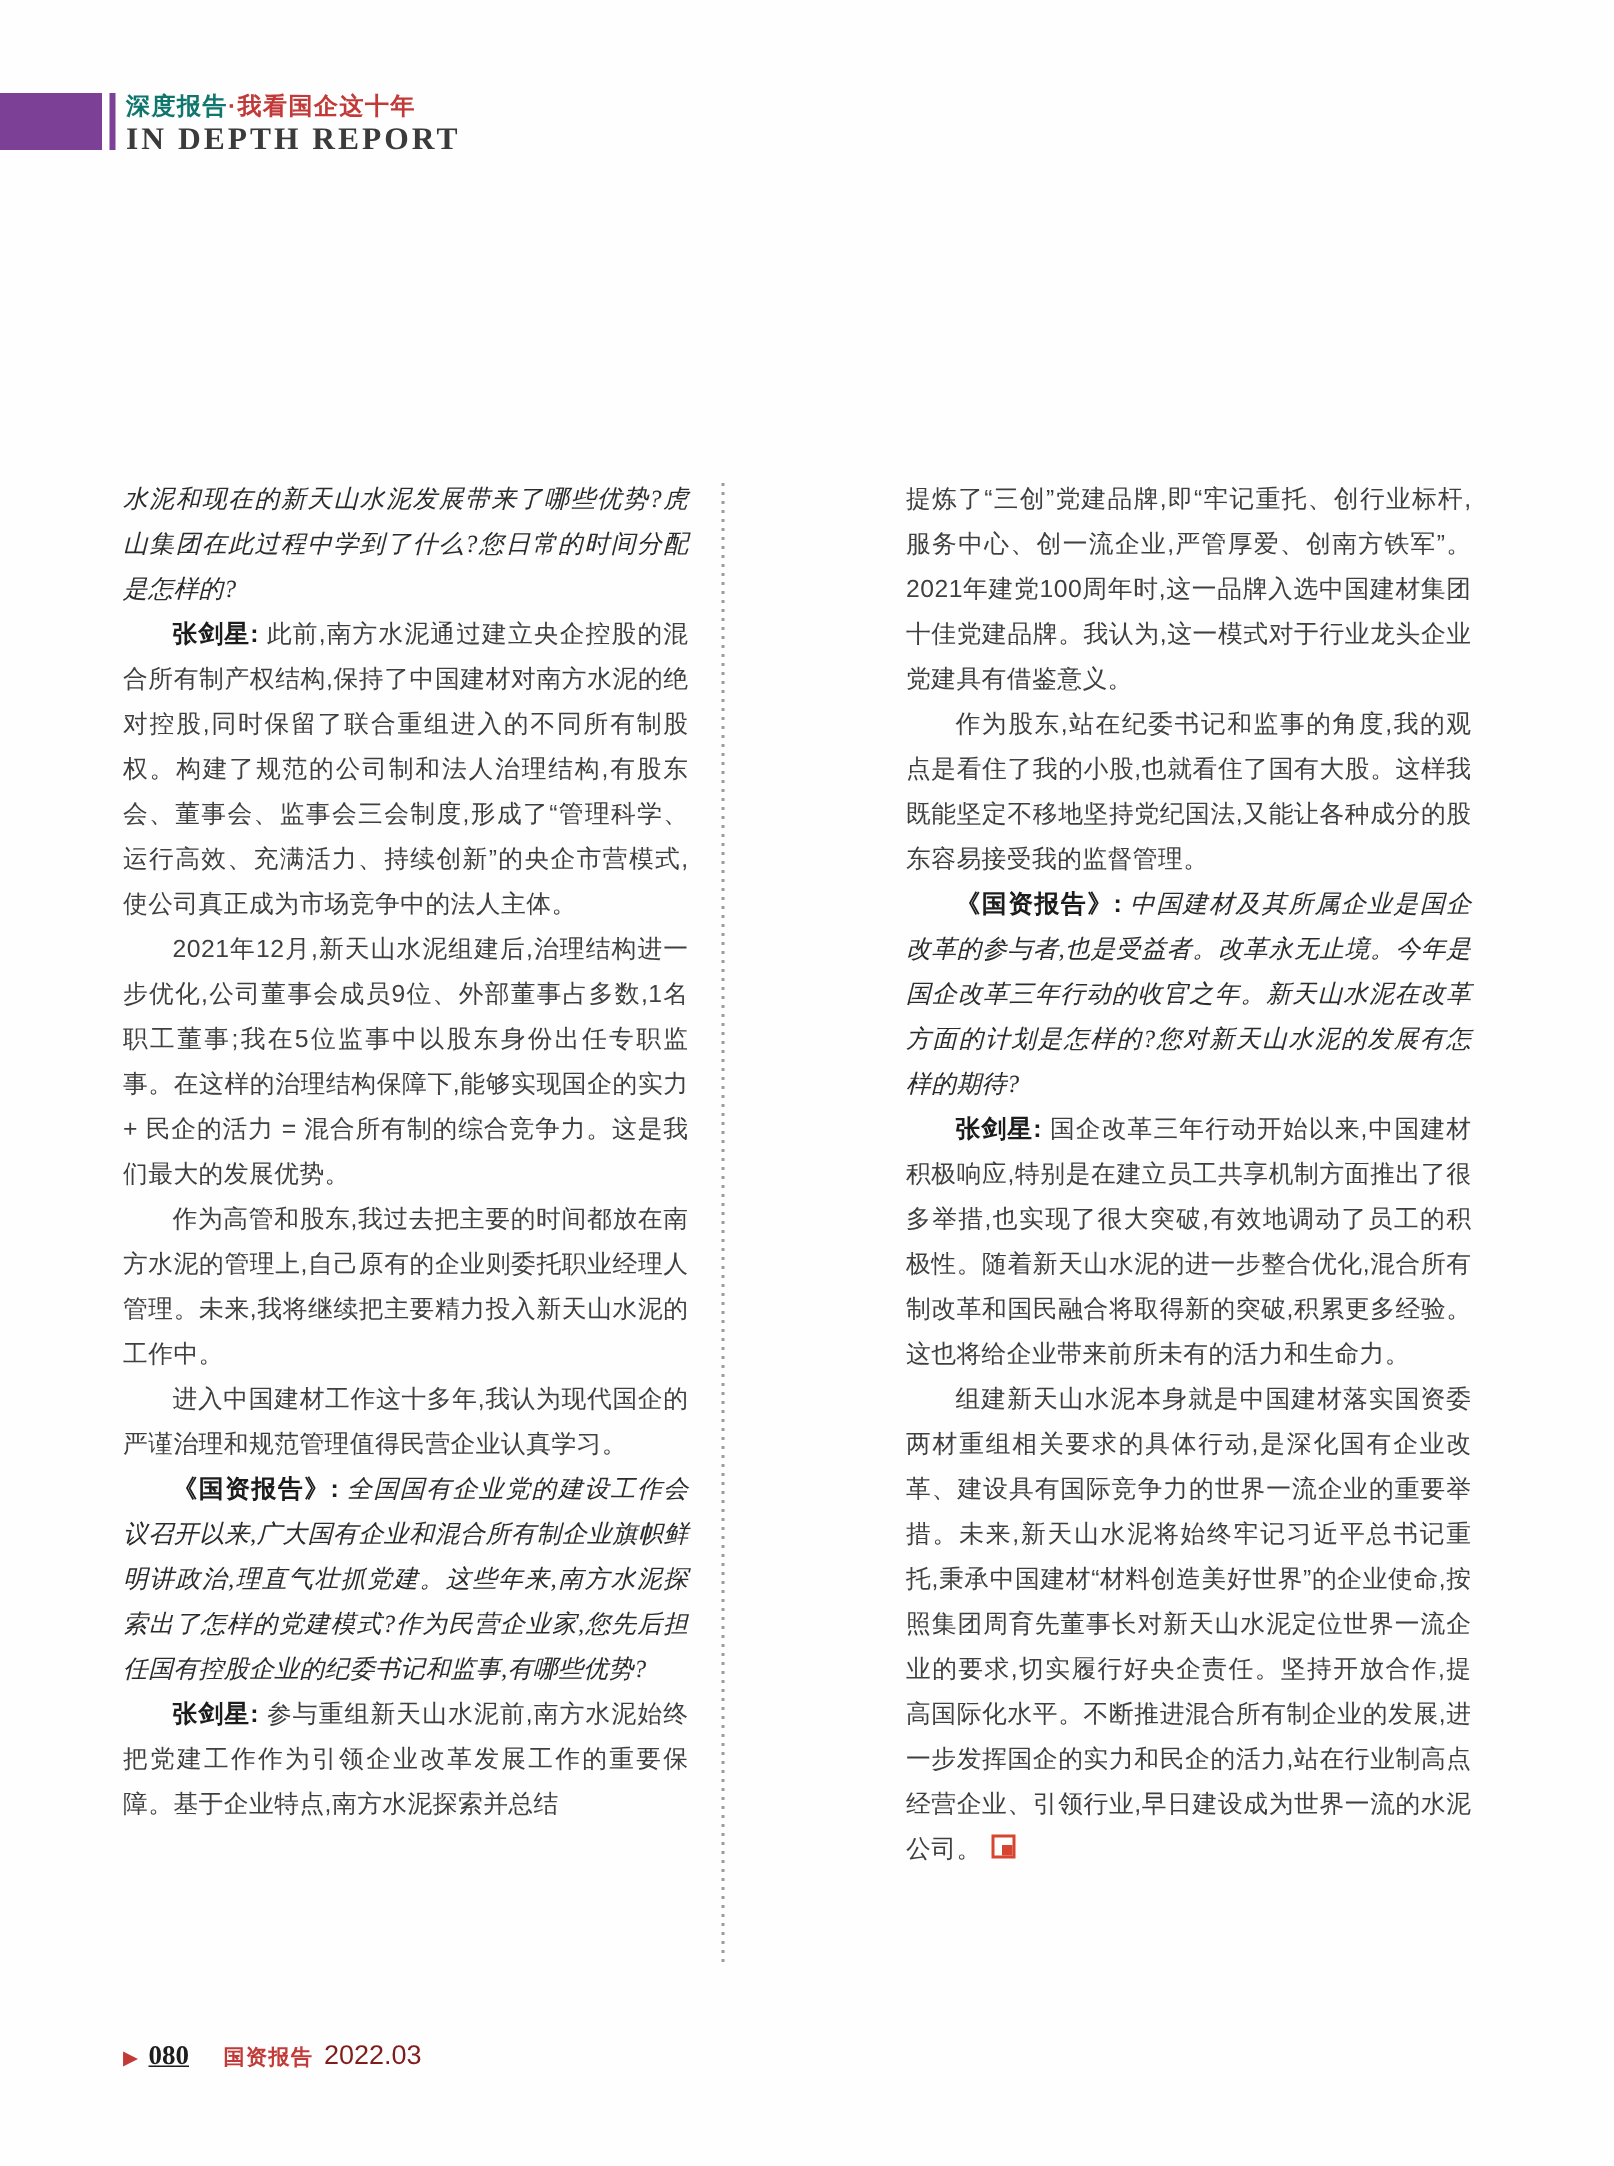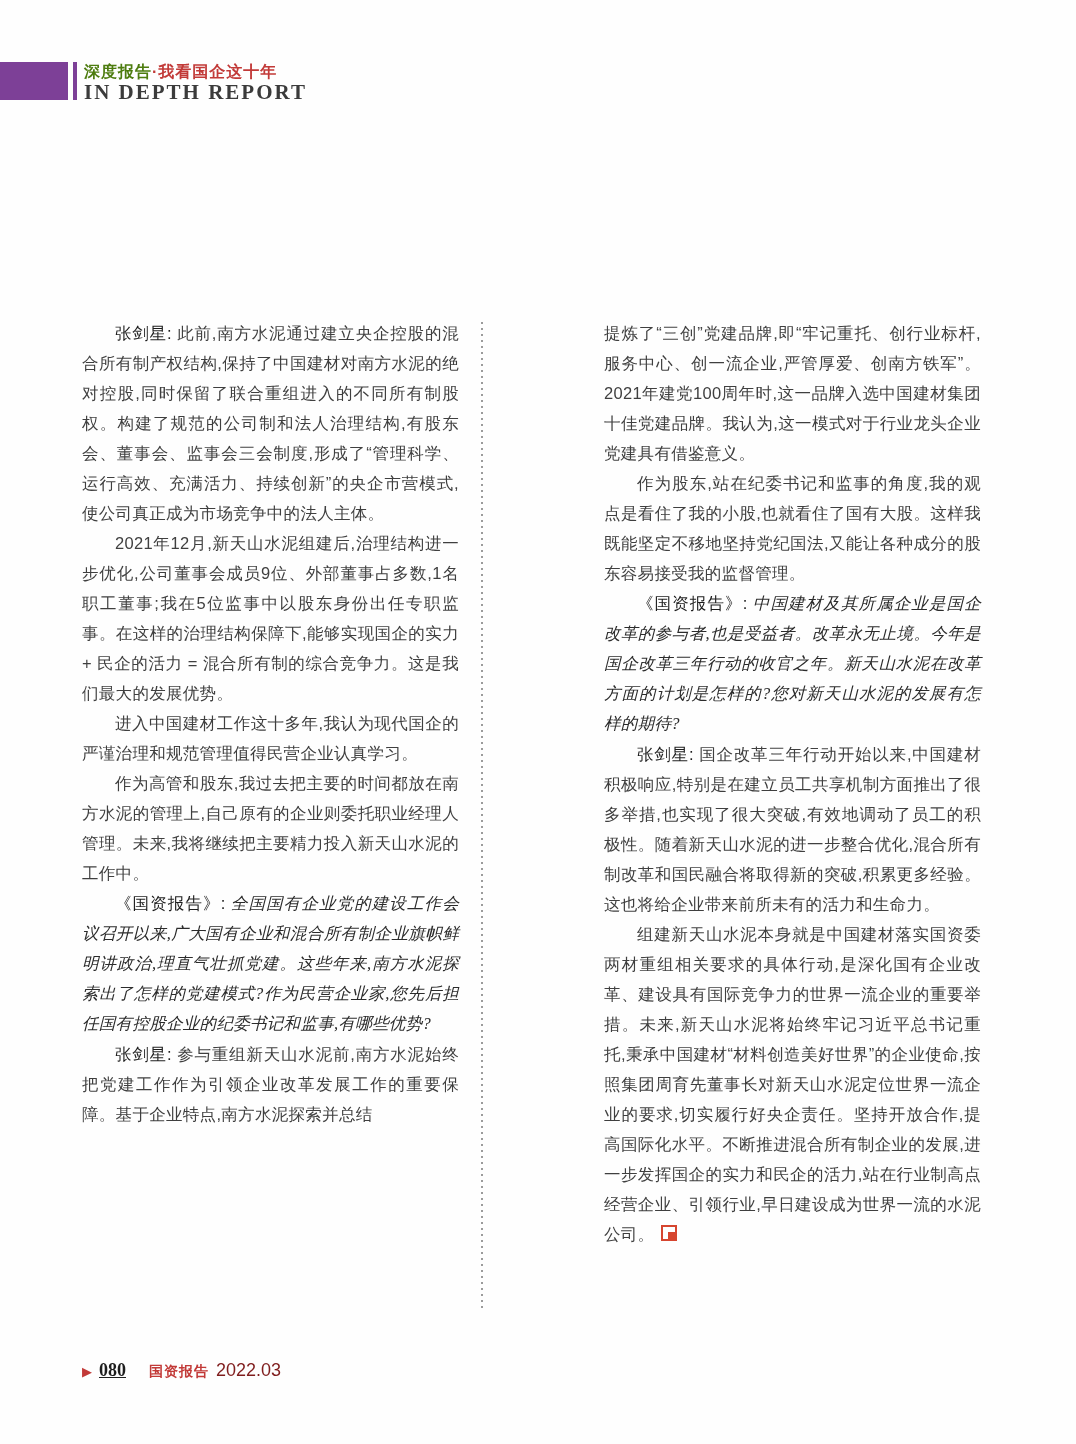--- a/index.html
+++ b/index.html
@@ -33,21 +33,21 @@
     position: absolute;
     left: 84px; top: 61px;
   }
   .header-title-zh {
     font-size: 16px;
     font-weight: bold;
     line-height: 21px;
     letter-spacing: 1px;
     white-space: nowrap;
   }
-  .header-title-zh .t-purple { color: #4d7c0f; }
+  .header-title-zh .t-purple { color: #0f766e; }
   .header-title-zh .t-red { color: #c23a38; }
   .header-title-en {
     font-family: "Liberation Serif", serif;
     font-size: 21px;
     font-weight: bold;
     color: #3b3b3b;
     letter-spacing: 2px;
     line-height: 20px;
     white-space: nowrap;
   }
@@ -83,21 +83,21 @@
   }
   .para.indent { text-indent: 2em; }
   .para.question {
     font-family: "Liberation Serif", serif;
     font-style: italic;
     color: #2b2b2b;
   }
   .speaker {
     font-family: "Liberation Sans", sans-serif;
     font-style: normal;
-    font-weight: normal;
+    font-weight: bold;
     color: #1c1c1c;
   }
 
   
   .end-mark {
     display: inline-block;
     width: 12px; height: 12px;
     border: 2px solid #d6452f;
     position: relative;
     vertical-align: -1px;
@@ -153,32 +153,35 @@
   <div class="header-text">
     <div class="header-title-zh">
       <span class="t-purple">深度报告</span><span class="t-red">·</span><span class="t-red">我看国企这十年</span>
     </div>
     <div class="header-title-en">IN DEPTH REPORT</div>
   </div>
 
   <div class="divider"></div>
 
   <div class="col col-left">
+    <p class="para question">
+      <span>水泥和现在的新天山水泥发展带来了哪些优势?虎山集团在此过程中学到了什么?您日常的时间分配是怎样的?</span>
+    </p>
     <p class="para answer indent">
       <span class="speaker">张剑星:</span>
       <span>此前,南方水泥通过建立央企控股的混合所有制产权结构,保持了中国建材对南方水泥的绝对控股,同时保留了联合重组进入的不同所有制股权。构建了规范的公司制和法人治理结构,有股东会、董事会、监事会三会制度,形成了“管理科学、运行高效、充满活力、持续创新”的央企市营模式,使公司真正成为市场竞争中的法人主体。</span>
     </p>
     <p class="para answer indent">
       <span>2021年12月,新天山水泥组建后,治理结构进一步优化,公司董事会成员9位、外部董事占多数,1名职工董事;我在5位监事中以股东身份出任专职监事。在这样的治理结构保障下,能够实现国企的实力 + 民企的活力 = 混合所有制的综合竞争力。这是我们最大的发展优势。</span>
     </p>
     <p class="para answer indent">
+      <span>作为高管和股东,我过去把主要的时间都放在南方水泥的管理上,自己原有的企业则委托职业经理人管理。未来,我将继续把主要精力投入新天山水泥的工作中。</span>
+    </p>
+    <p class="para answer indent">
       <span>进入中国建材工作这十多年,我认为现代国企的严谨治理和规范管理值得民营企业认真学习。</span>
-    </p>
-    <p class="para answer indent">
-      <span>作为高管和股东,我过去把主要的时间都放在南方水泥的管理上,自己原有的企业则委托职业经理人管理。未来,我将继续把主要精力投入新天山水泥的工作中。</span>
     </p>
     <p class="para question indent">
       <span class="speaker">《国资报告》:</span>
       <span>全国国有企业党的建设工作会议召开以来,广大国有企业和混合所有制企业旗帜鲜明讲政治,理直气壮抓党建。这些年来,南方水泥探索出了怎样的党建模式?作为民营企业家,您先后担任国有控股企业的纪委书记和监事,有哪些优势?</span>
     </p>
     <p class="para answer indent">
       <span class="speaker">张剑星:</span>
       <span>参与重组新天山水泥前,南方水泥始终把党建工作作为引领企业改革发展工作的重要保障。基于企业特点,南方水泥探索并总结</span>
     </p>
   </div>

